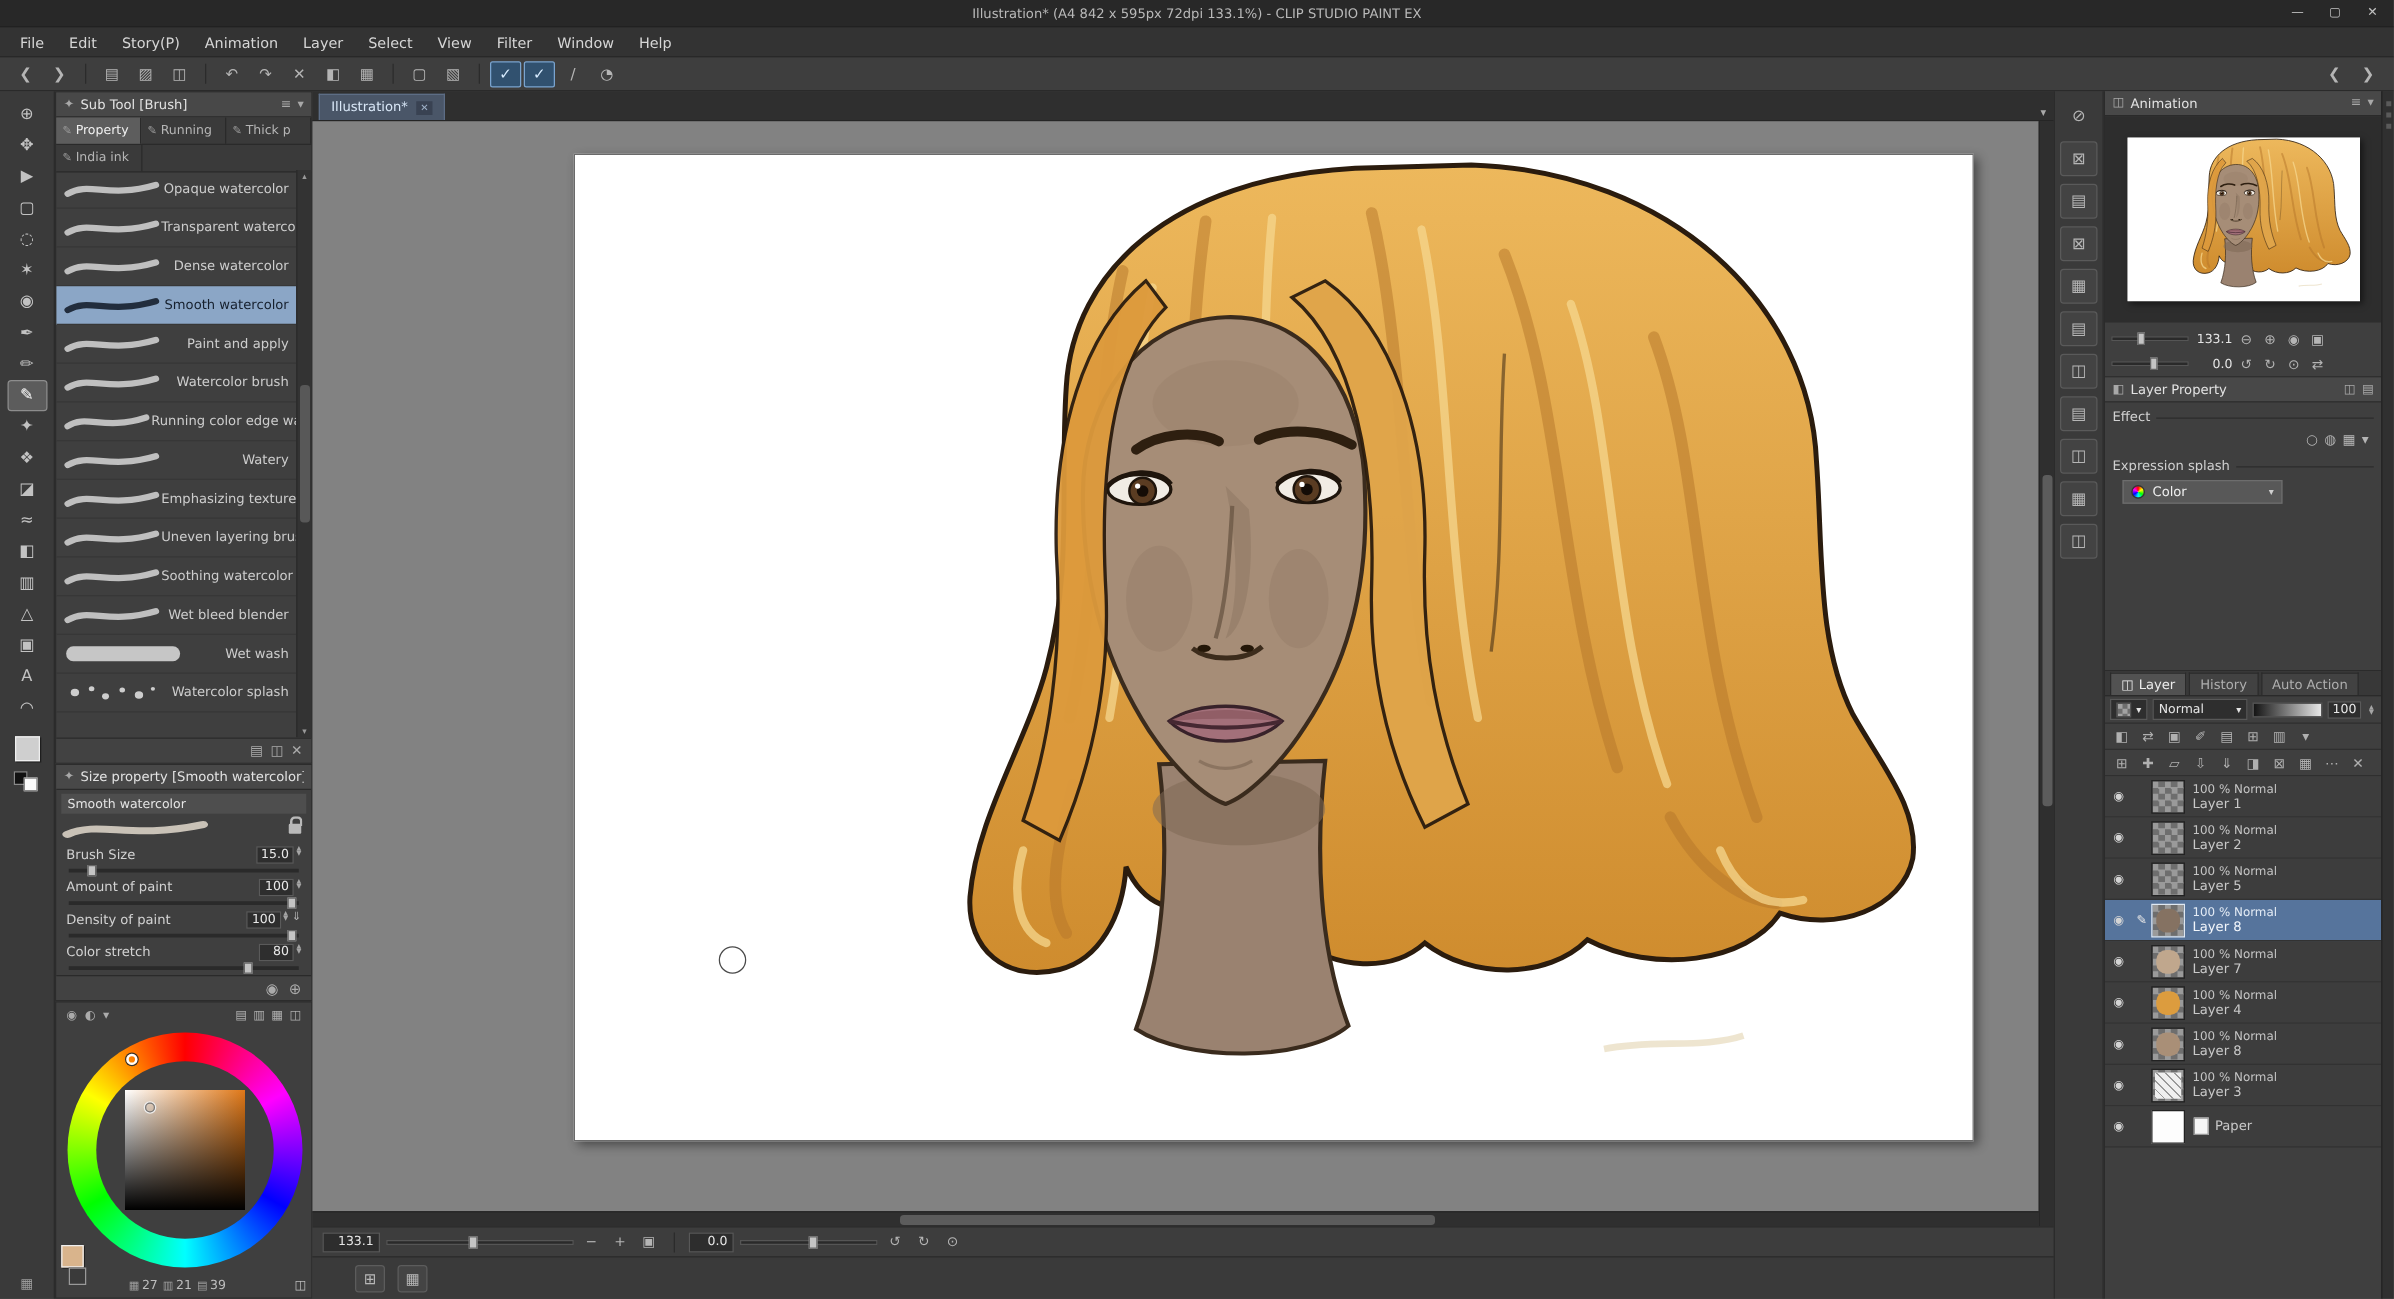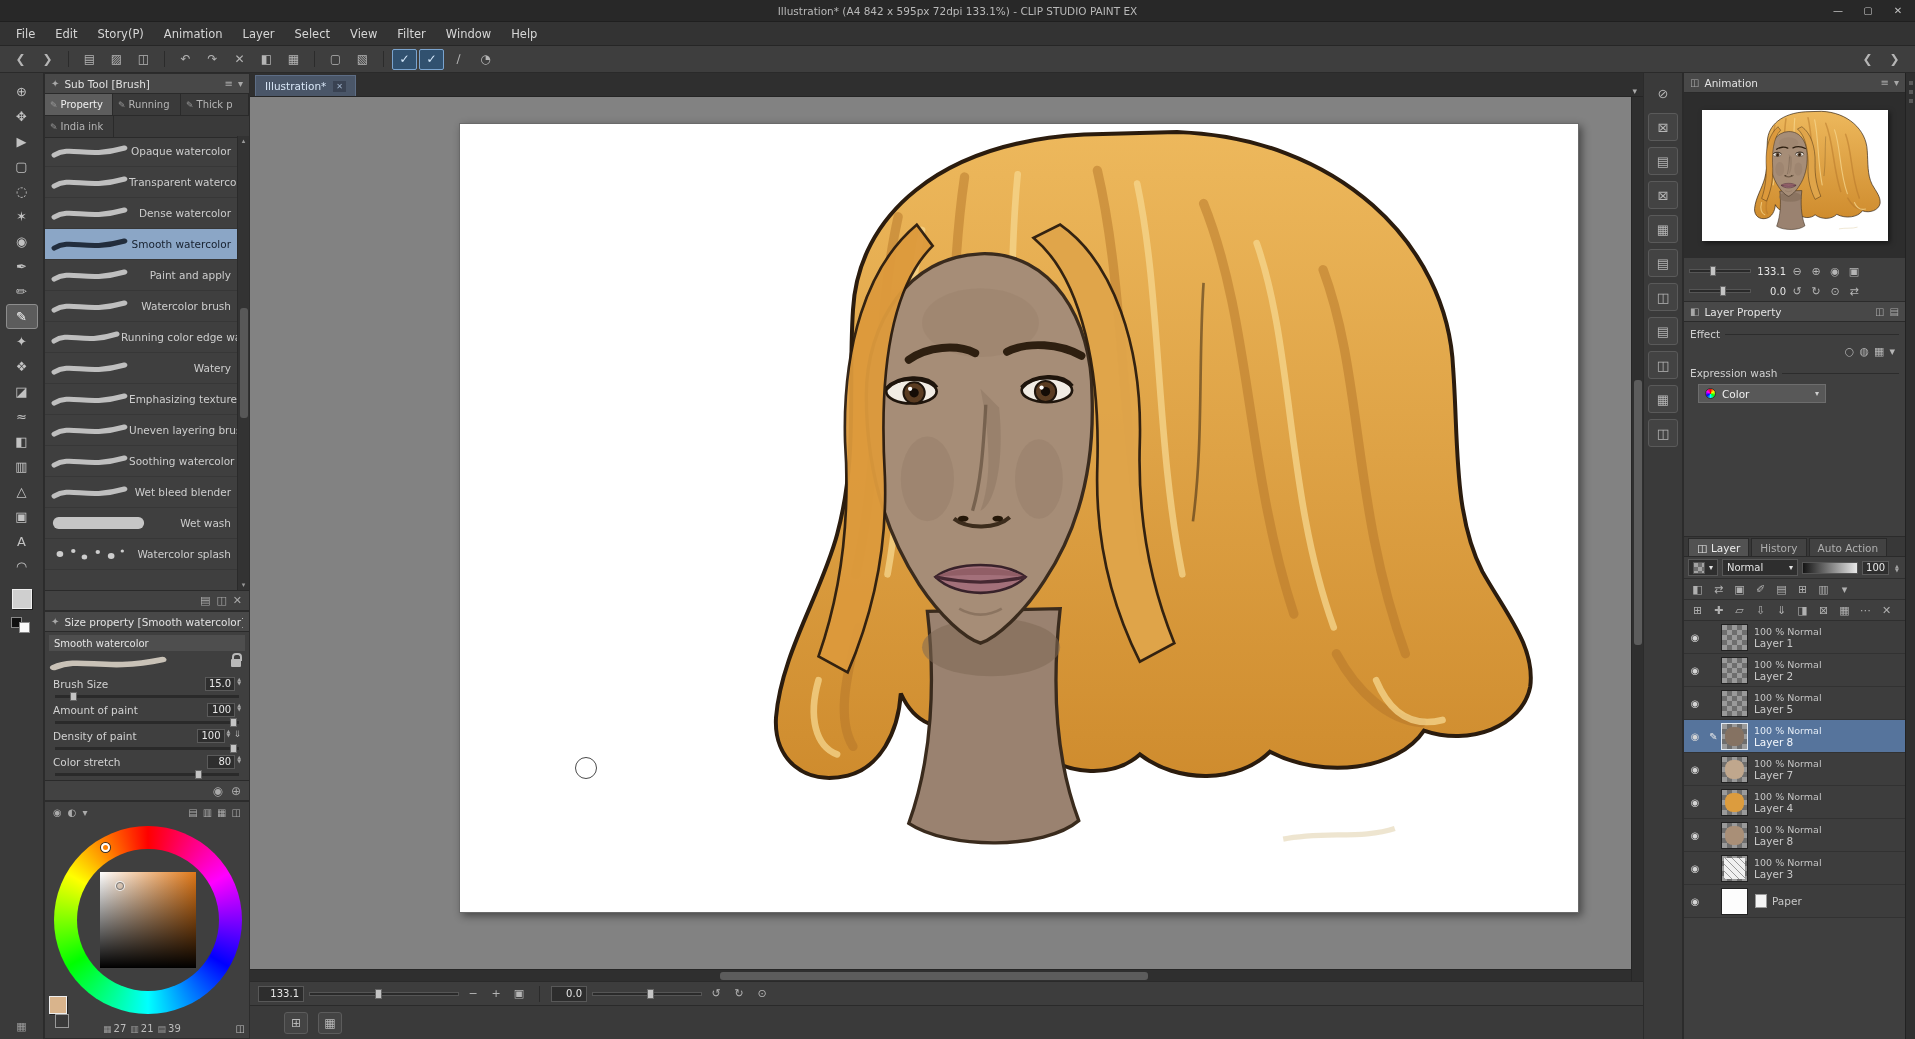--- a/index.html
+++ b/index.html
@@ -642,21 +642,21 @@
     <div class="seclabel">
         <span>Effect</span>
       </div>
     <div class="fxrow">
       <span>○</span>
       <span>◍</span>
       <span>▦</span>
       <span>▾</span>
     </div>
     <div class="seclabel">
-        <span>Expression wash</span>
+        <span>Expression splash</span>
       </div>
     <div class="dropdown">
       <span class="rainbow"></span>
       <span>Color</span>
       <span class="dd">▾</span>
     </div>
   </div>
 
   <div id="layerpanel">
     <div class="ltabs">

